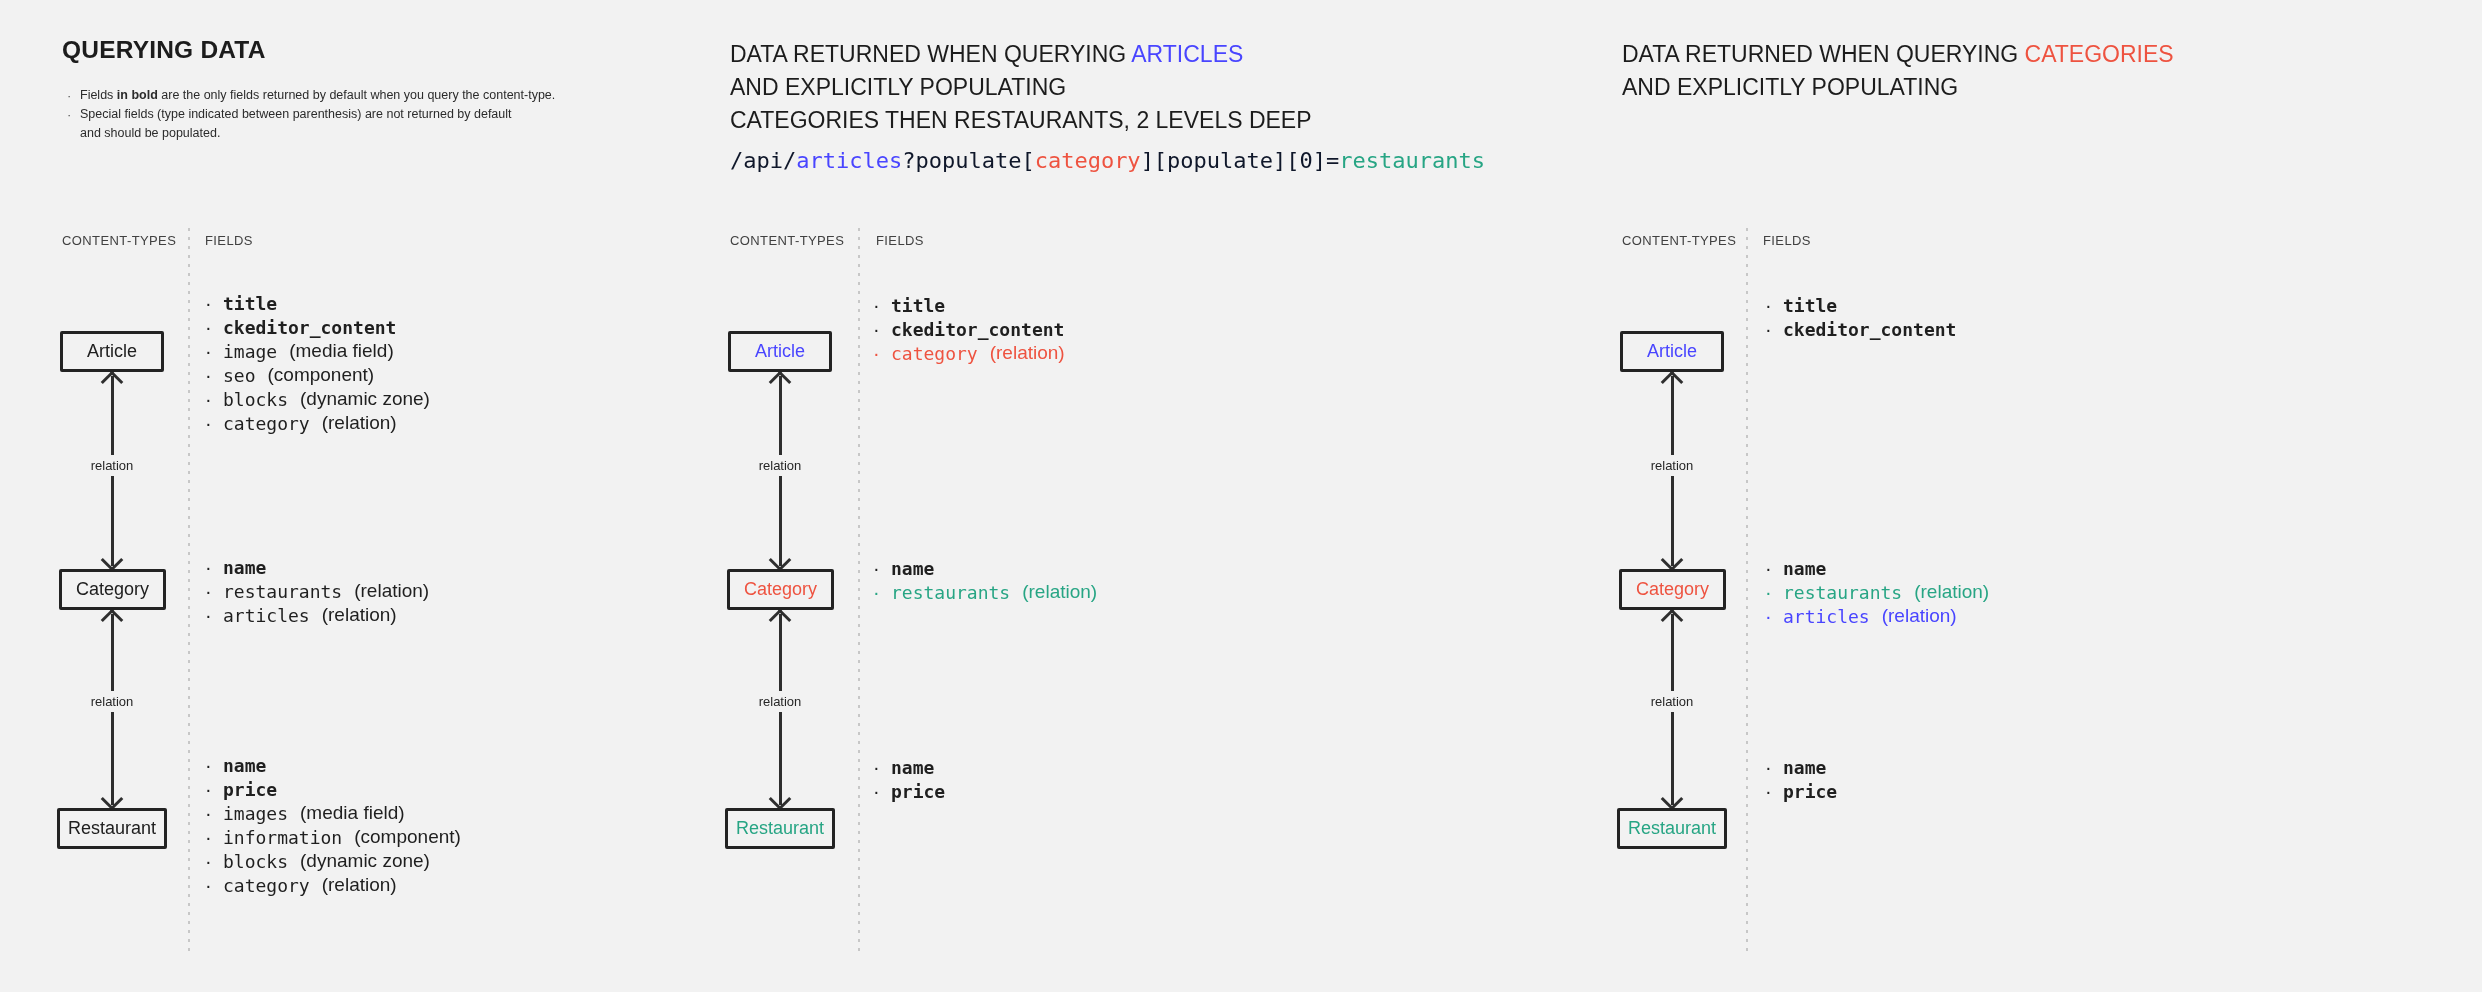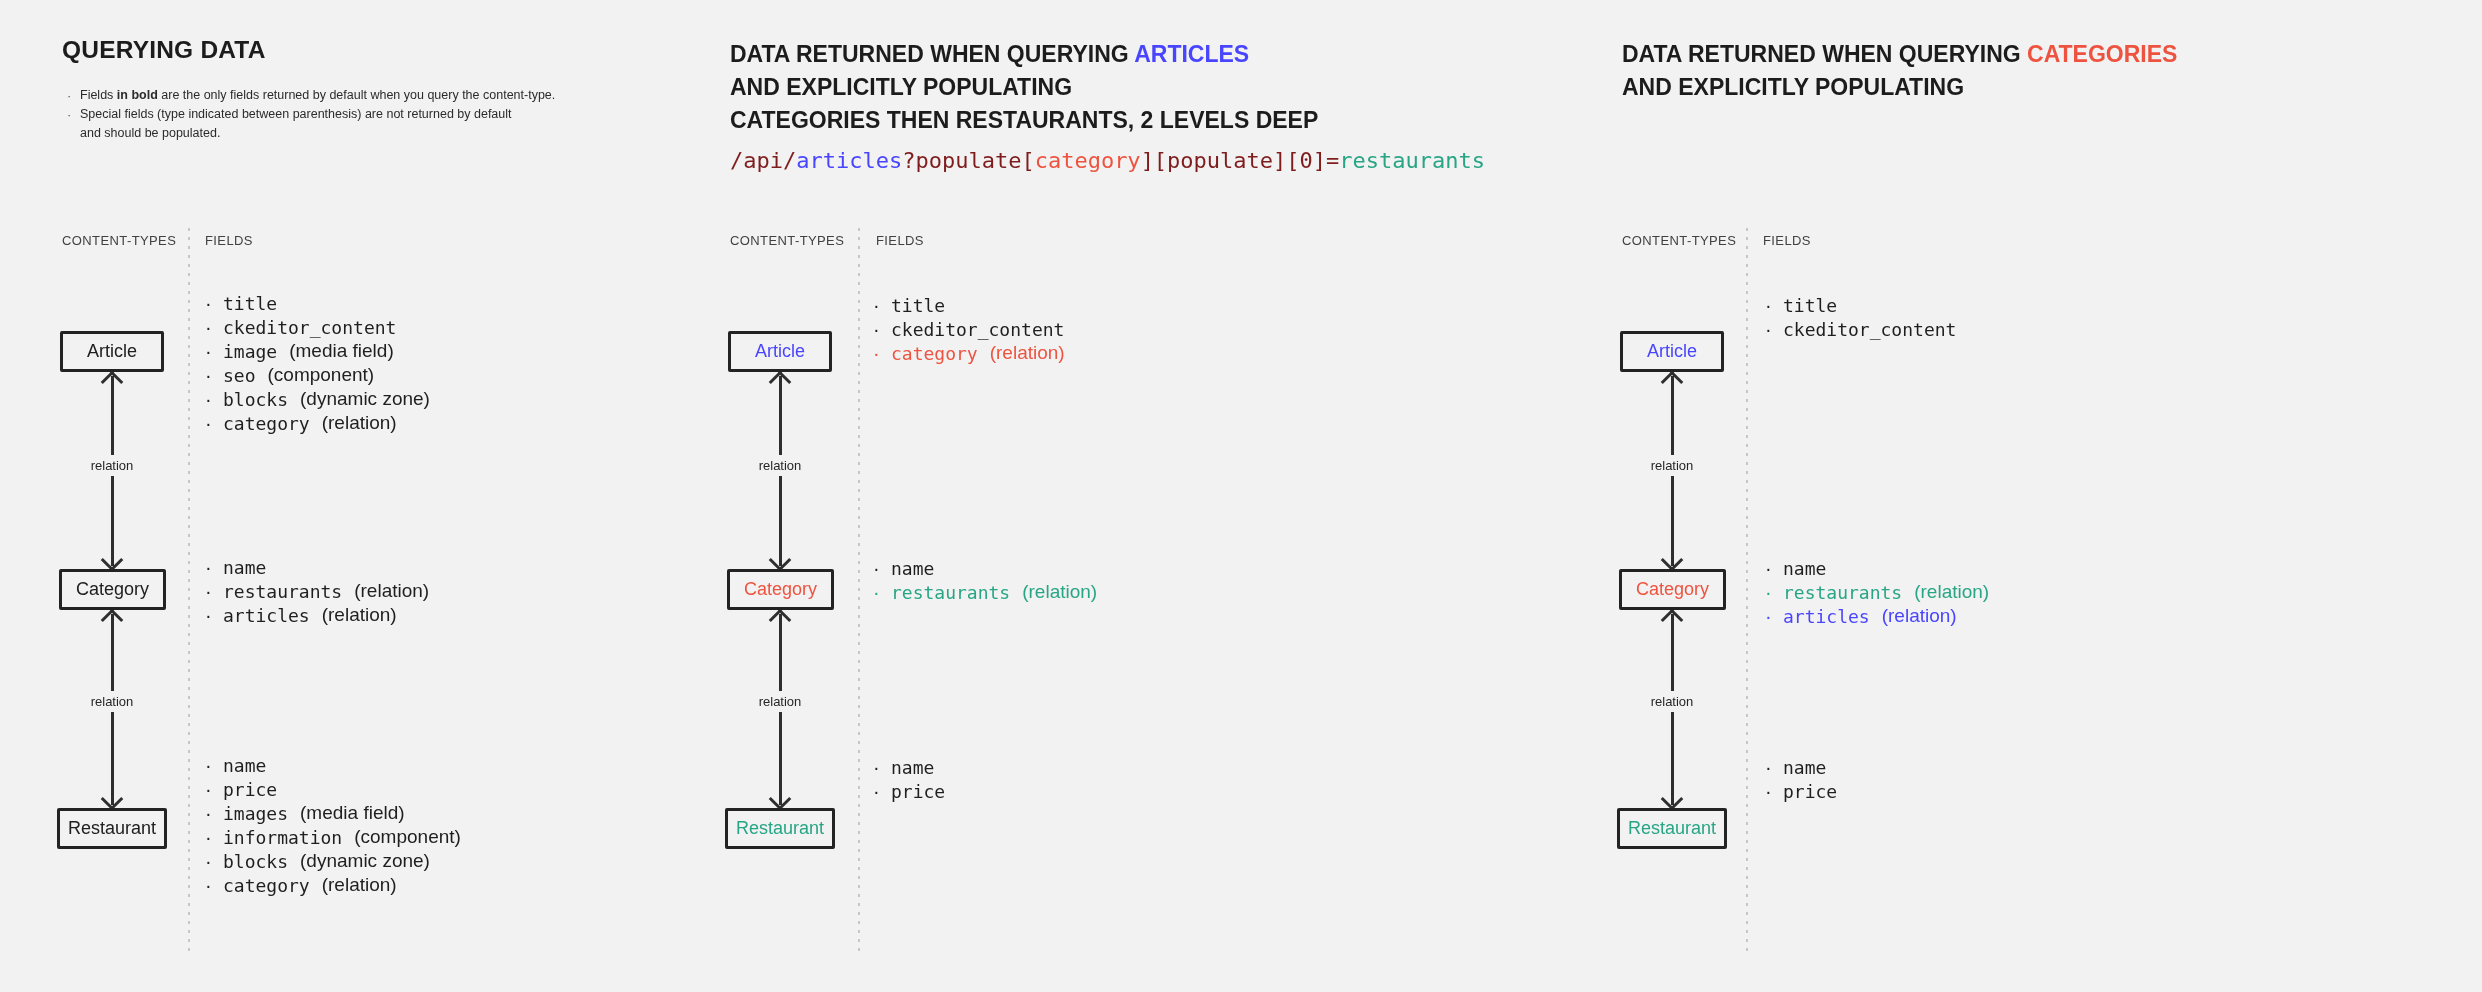--- a/index.html
+++ b/index.html
@@ -13,21 +13,21 @@
   }
   .panel{position:absolute;top:0;width:760px;height:992px}
   .page-title{
     position:absolute;left:0;top:36px;font-size:24.5px;font-weight:bold;
     letter-spacing:.2px;white-space:nowrap;color:#1c1c1c;
   }
   .notes{position:absolute;left:5px;top:86px;font-size:12.5px;line-height:19px;color:#2b2b2b}
   .note-row{display:flex}
   .nbullet{width:13px;font-size:13px;color:#555}
   .heading{
-    position:absolute;left:0;top:38px;font-size:23px;font-weight:bold;
+    position:absolute;left:0;top:38px;font-size:23px;font-weight:normal;
     line-height:33px;white-space:nowrap;color:#1c1c1c;
   }
   .code{
     position:absolute;left:0;top:148px;font-family:"DejaVu Sans Mono",monospace;
     font-size:22px;white-space:nowrap;color:#262626;
   }
   .col-h{
     position:absolute;top:233px;font-size:13px;color:#414141;
     letter-spacing:.4px;white-space:nowrap;
   }
@@ -51,26 +51,26 @@
     border-right:3px solid #2e2e2e;border-bottom:3px solid #2e2e2e;transform:rotate(45deg);
   }
   .arrow .alabel{
     position:absolute;left:0;transform:translateX(-50%);background:var(--bg);
     padding:3px 6px;font-size:13px;color:#262626;white-space:nowrap;z-index:3;
   }
   .fgroup{position:absolute;left:143px}
   .field-row{display:flex;align-items:center;height:24px;white-space:nowrap;color:#1f1f1f}
   .dot{width:18px;font-size:20px}
   .fname{font-family:"DejaVu Sans Mono",monospace;font-size:18px}
-  .bold .fname{font-weight:normal}
+  .bold .fname{font-weight:bold}
   .fann{font-size:19px;margin-left:12px}
   .c-blue{color:var(--blue)}
   .c-red{color:var(--red)}
   .c-teal{color:var(--teal)}
-  .c-dark{color:#7f1d1d}
+  .c-dark{color:#0f172a}
   b{font-weight:bold}
 </style>
 </head>
 <body>
 
 <div class="panel" style="left:62px">
   <div class="page-title">QUERYING DATA</div>
 
   <div class="notes">
     <div class="note-row">

